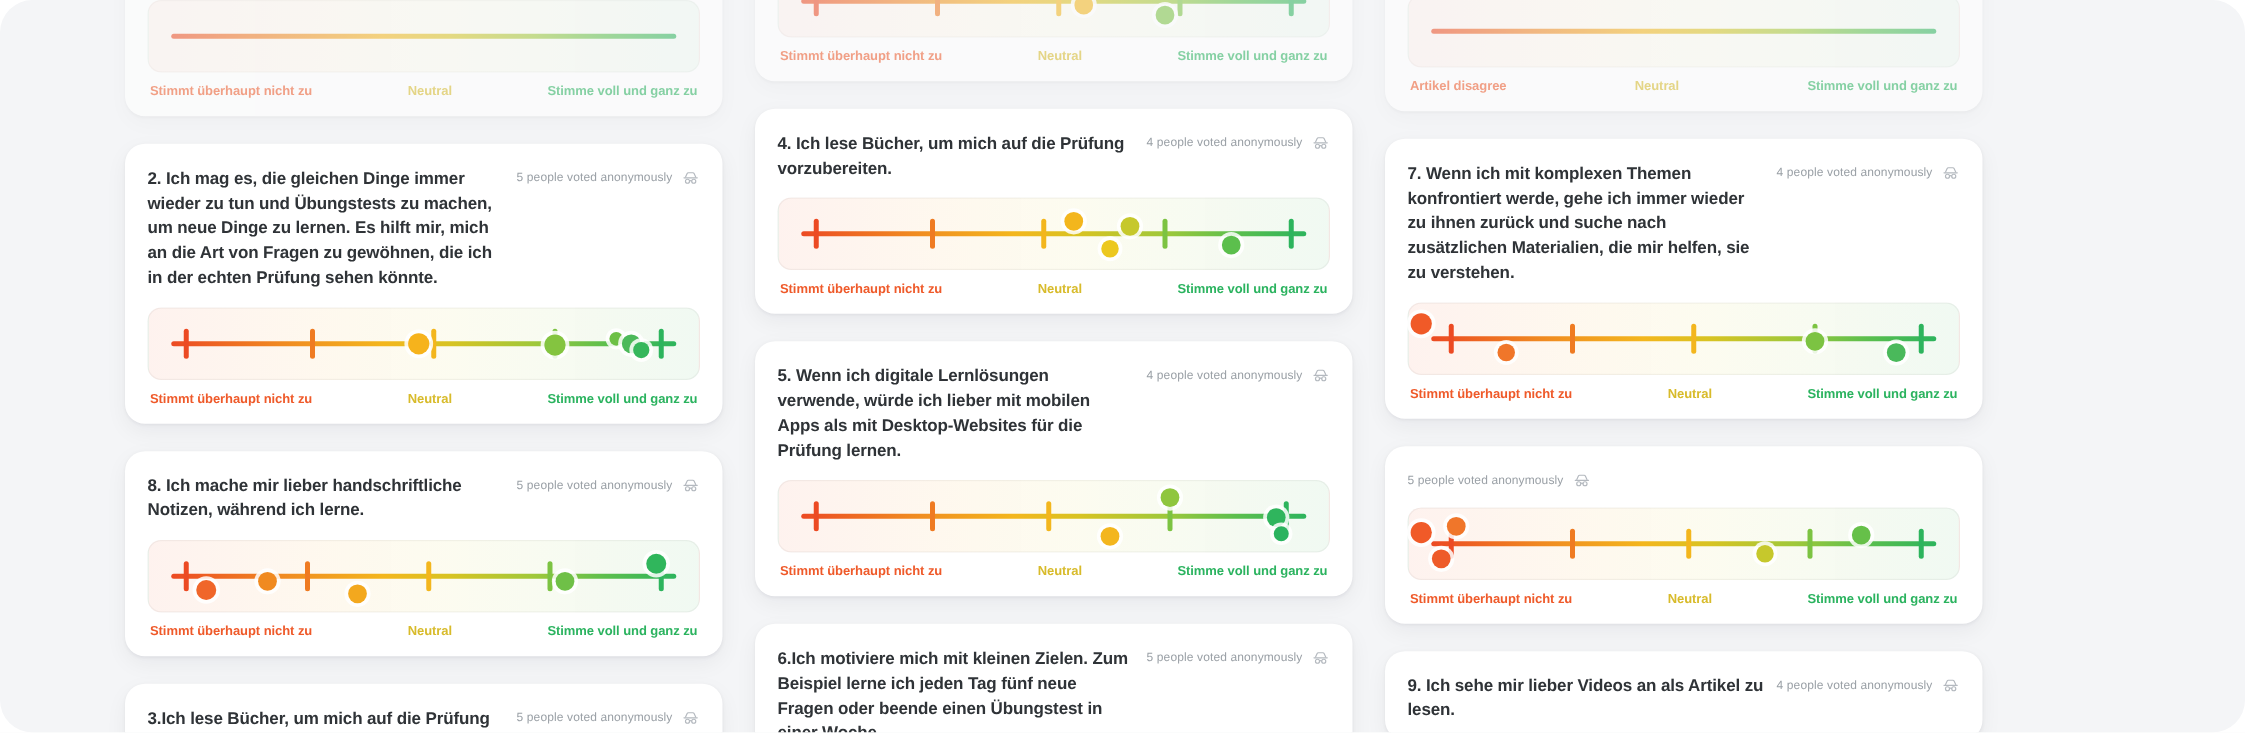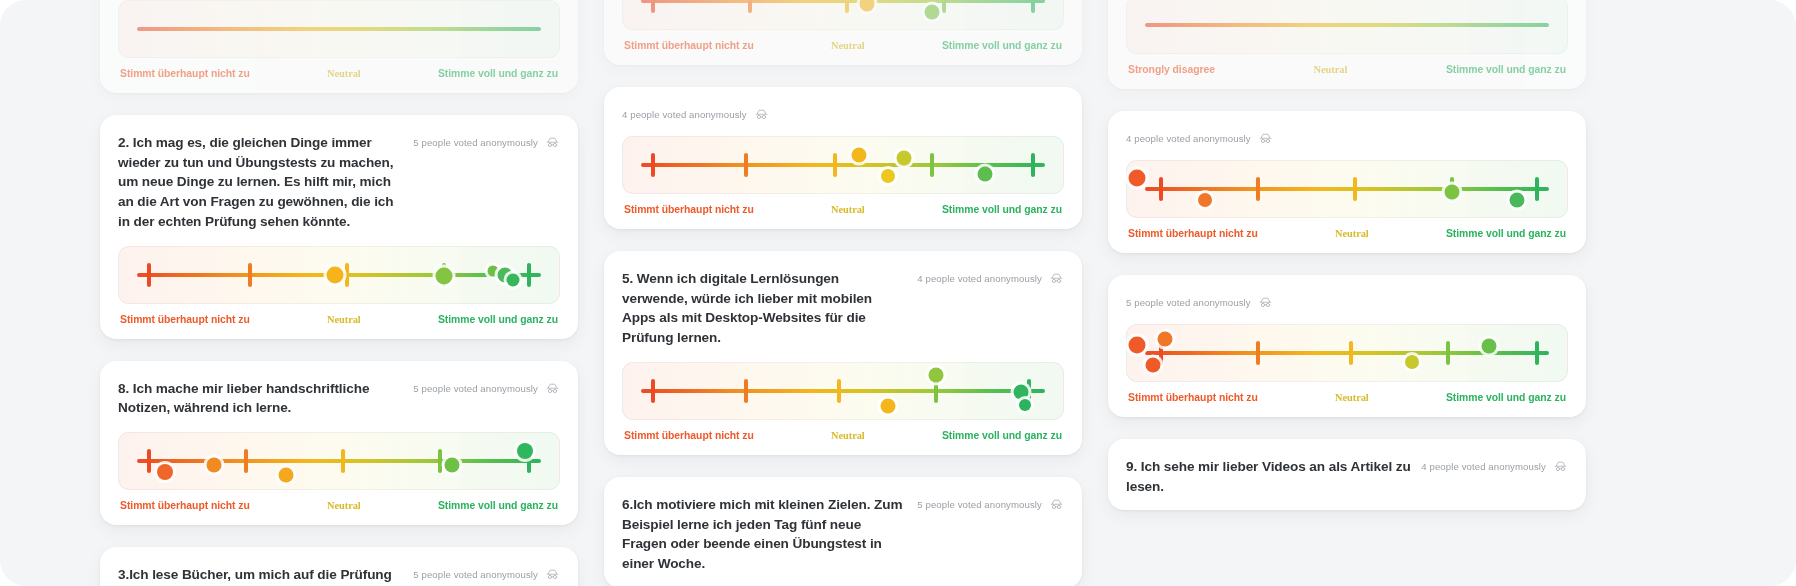--- a/index.html
+++ b/index.html
@@ -115,21 +115,21 @@
   }
   .labels {
     display: flex;
     justify-content: space-between;
     align-items: flex-end;
     margin-top: 10px;
     padding: 0 2px;
   }
   .lbl { font-size: 10.4px; font-weight: bold; letter-spacing: -0.05px; }
   .lbl-left   { color: #ef5a2a; }
-  .lbl-mid    { color: #d8bb2b; font-family: Liberation Serif, serif; }
+  .lbl-mid    { color: #d8bb2b; }
   .lbl-right  { color: #2bb35f; }
   .fade-top { opacity: 0.55; }
 </style>
 </head>
 <body>
 
 <div id="app">
   <div class="board">
       <div class="column col-a">
         <div class="card fade-top">
@@ -251,20 +251,21 @@
             </div>
           </div>
           <div class="labels">
             <span class="lbl lbl-left">Stimmt überhaupt nicht zu</span>
             <span class="lbl lbl-mid">Neutral</span>
             <span class="lbl lbl-right">Stimme voll und ganz zu</span>
           </div>
         </div>
         <div class="card">
           <div class="card-head">
+            <div class="q-text">4. Ich lese Bücher, um mich auf die Prüfung vorzubereiten.</div>
             <div class="meta">
               <span class="meta-text">4 people voted anonymously</span>
               <span class="anon-icon"><svg viewBox="0 0 24 24" width="15" height="15" fill="none" stroke="#b4b9bf" stroke-width="1.5" stroke-linecap="round" stroke-linejoin="round">
                   <path d="M5.5 10.5l1.9-4.2a2 2 0 011.9-1.2h5.4a2 2 0 011.9 1.2l1.9 4.2"></path>
                   <path d="M3.5 11.6h17"></path>
                   <circle cx="8" cy="16" r="2.6"></circle>
                   <circle cx="16" cy="16" r="2.6"></circle>
                   <path d="M10.6 15.6c.9-.5 1.9-.5 2.8 0"></path>
                 </svg></span>
             </div>
@@ -343,27 +344,28 @@
         <div class="card fade-top">
           <div class="card-head">
             <div class="q-text"></div>
           </div>
           <div class="slider-wrap">
             <div class="track-area">
               <div class="track"></div>
             </div>
           </div>
           <div class="labels">
-            <span class="lbl lbl-left">Strongly disagree</span>
-            <span class="lbl lbl-mid">Neutral</span>
-            <span class="lbl lbl-right">Stimme voll und ganz zu</span>
-          </div>
-        </div>
-        <div class="card">
-          <div class="card-head">
+            <span class="lbl lbl-left">Artikel disagree</span>
+            <span class="lbl lbl-mid">Neutral</span>
+            <span class="lbl lbl-right">Stimme voll und ganz zu</span>
+          </div>
+        </div>
+        <div class="card">
+          <div class="card-head">
+            <div class="q-text">7. Wenn ich mit komplexen Themen konfrontiert werde, gehe ich immer wieder zu ihnen zurück und suche nach zusätzlichen Materialien, die mir helfen, sie zu verstehen.</div>
             <div class="meta">
               <span class="meta-text">4 people voted anonymously</span>
               <span class="anon-icon"><svg viewBox="0 0 24 24" width="15" height="15" fill="none" stroke="#b4b9bf" stroke-width="1.5" stroke-linecap="round" stroke-linejoin="round">
                   <path d="M5.5 10.5l1.9-4.2a2 2 0 011.9-1.2h5.4a2 2 0 011.9 1.2l1.9 4.2"></path>
                   <path d="M3.5 11.6h17"></path>
                   <circle cx="8" cy="16" r="2.6"></circle>
                   <circle cx="16" cy="16" r="2.6"></circle>
                   <path d="M10.6 15.6c.9-.5 1.9-.5 2.8 0"></path>
                 </svg></span>
             </div>

